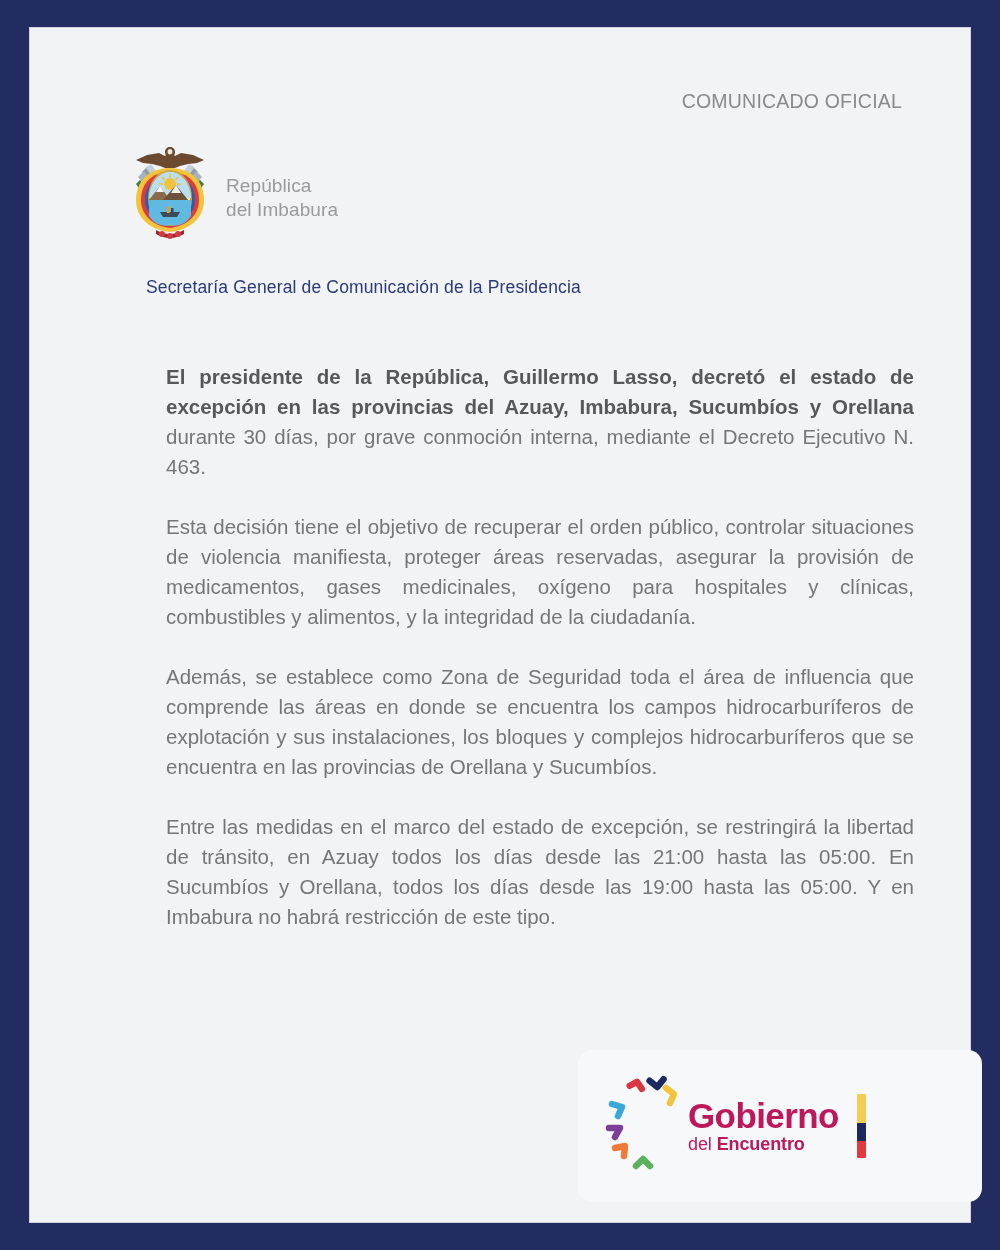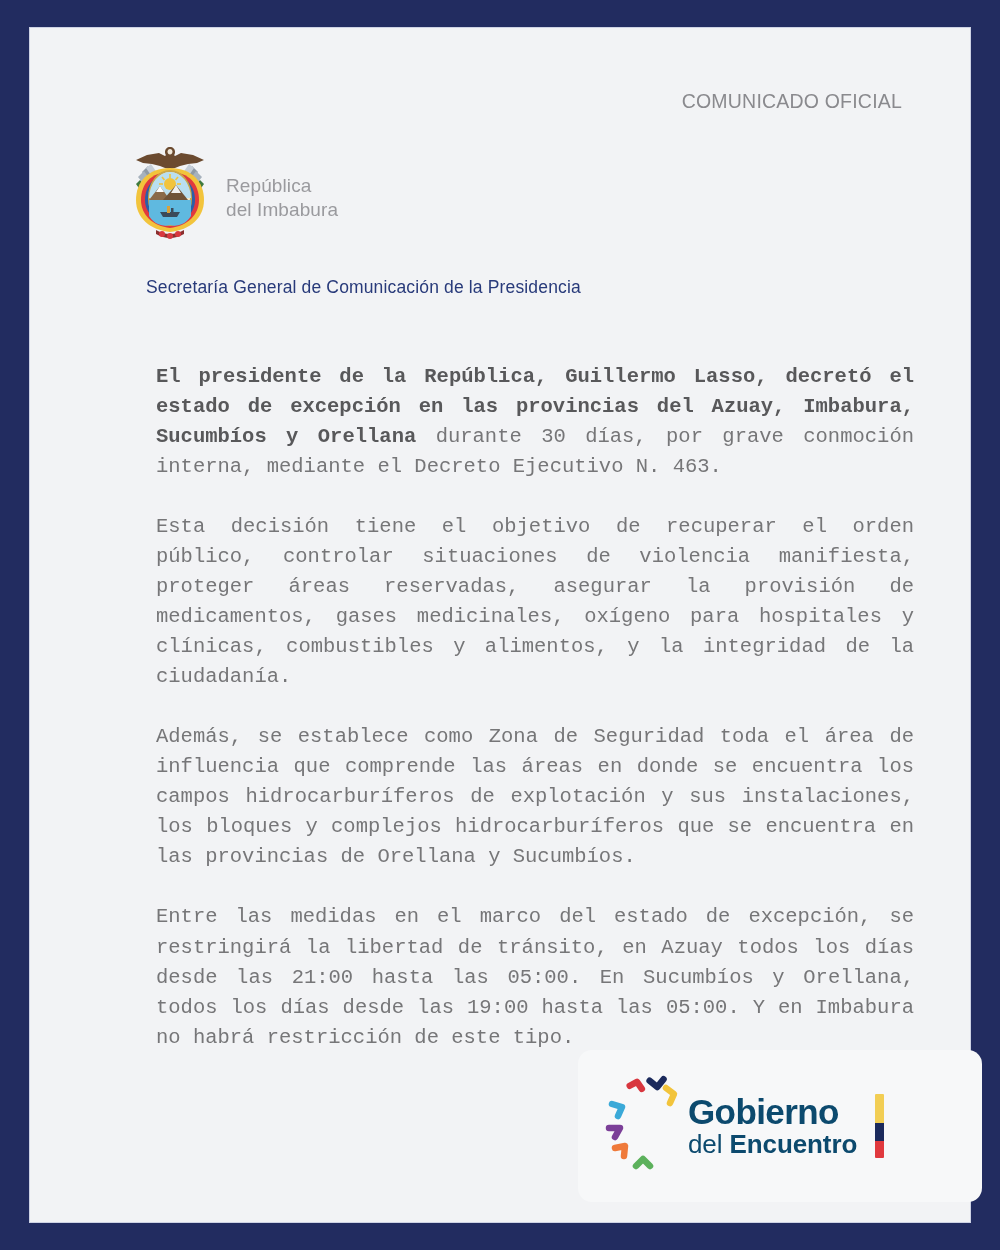--- a/index.html
+++ b/index.html
@@ -85,22 +85,21 @@
     left: 118px;
     top: 334px;
     width: 766px;
   }
   .para {
     text-align: justify;
     text-justify: inter-word;
     font-size: 20.5px;
     line-height: 1.465;
     color: #767678;
-    margin: 0 0 30px 8px;
-    font-family: Liberation Mono, monospace;
+    margin: 0 0 30px 18px;
   }
   .para:last-child { margin-bottom: 0; }
   .para b, .para strong {
     font-weight: bold;
     color: #58585a;
   }
 
   
   .footer-logo {
     position: absolute;
@@ -121,30 +120,30 @@
   .chev-wrap {
     position: relative;
     width: 86px;
     height: 104px;
     flex: 0 0 auto;
   }
   .chev-wrap svg { display: block; }
 
   .wordmark {
     margin-left: 2px;
-    color: #0c4a6e;
+    color: #be185d;
   }
   .wordmark .w1 {
     font-size: 35px;
     font-weight: bold;
     letter-spacing: -0.6px;
     line-height: 1.02;
   }
   .wordmark .w2 {
-    font-size: 26px;
+    font-size: 18px;
     font-weight: bold;
     letter-spacing: -0.1px;
     line-height: 1.08;
     margin-top: 1px;
   }
   .wordmark .w2 .thin { font-weight: normal; }
 
   .flagbar {
     width: 9px;
     height: 64px;

